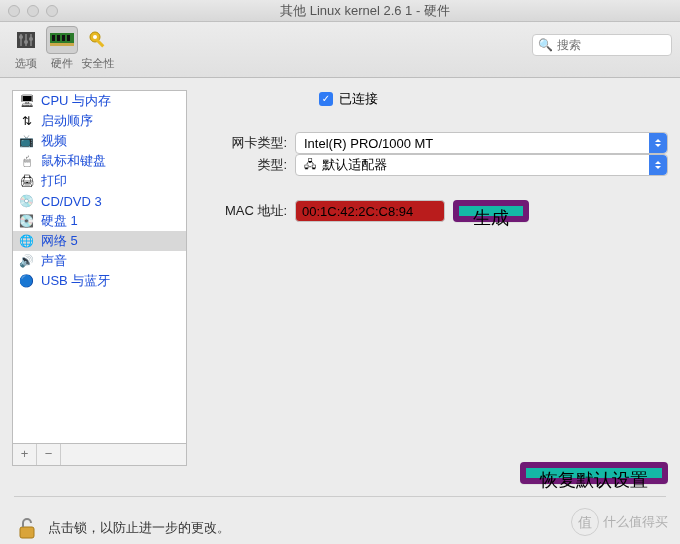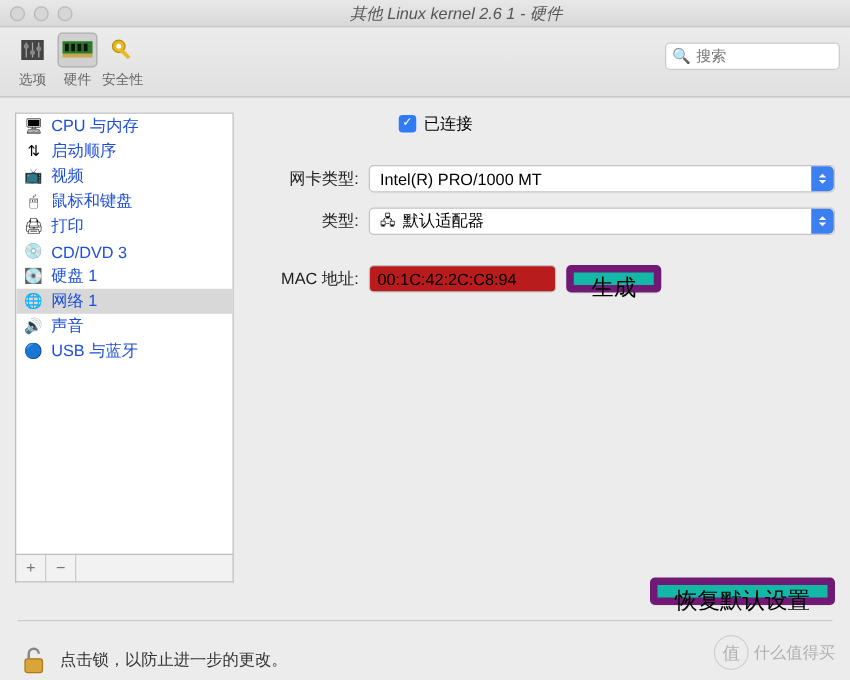--- a/index.html
+++ b/index.html
@@ -1,17 +1,17 @@
 <!DOCTYPE html>
 <html><head>
 <meta charset="utf-8">
 <style>
 * { box-sizing: border-box; margin: 0; padding: 0; font-family: -apple-system, "Helvetica Neue", Arial, sans-serif; font-size: 13px; }
 body { background: #ececec; width: 680px; height: 544px; overflow: hidden; position: relative; }
-.titlebar { height: 22px; display: flex; align-items: center; padding: 0 8px; background: linear-gradient(#e8e8e8, #d8d8d8); border-bottom: 1px solid #c0c0c0; font-style: italic; }
+.titlebar { height: 22px; display: flex; align-items: center; padding: 0 8px; background: linear-gradient(#e8e8e8, #d8d8d8); border-bottom: 1px solid #c0c0c0; }
 .traffic { display: flex; gap: 7px; }
 .dot { width: 12px; height: 12px; border-radius: 50%; background: #d6d6d6; border: 1px solid #b8b8b8; }
 .title { flex: 1; text-align: center; color: #555; font-size: 13px; }
 .toolbar { height: 56px; background: linear-gradient(#ececec, #e0e0e0); border-bottom: 1px solid #bdbdbd; display: flex; align-items: flex-start; padding: 4px 8px 0; }
 .tb-group { display: flex; }
 .tb-item { width: 36px; text-align: center; cursor: pointer; }
 .tb-item .ic { width: 32px; height: 28px; margin: 0 auto; display: flex; align-items: center; justify-content: center; border: 1px solid transparent; border-radius: 4px; }
 .tb-item.sel .ic { background: #d0d0d0; border-color: #aaa; }
 .tb-item .lbl { font-size: 11px; color: #666; margin-top: 2px; }
 .search { margin-left: auto; margin-top: 8px; }
@@ -21,21 +21,21 @@
 .content { display: flex; height: 400px; padding: 12px; gap: 12px; }
 .sidebar-box { width: 175px; display: flex; flex-direction: column; }
 .sidebar { flex: 1; background: #fff; border: 1px solid #bdbdbd; overflow-y: auto; }
 .sb-item { height: 20px; display: flex; align-items: center; padding: 0 6px; gap: 6px; cursor: pointer; }
 .sb-item.sel { background: #d8d8d8; }
 .sb-item .sicon { width: 16px; text-align: center; font-size: 12px; }
 .sb-item .slbl { font-size: 13px; color: #1d4ed8; }
 .sb-footer { height: 22px; background: #f2f2f2; border: 1px solid #bdbdbd; border-top: none; display: flex; }
 .sb-btn { width: 24px; border-right: 1px solid #ccc; text-align: center; line-height: 20px; color: #777; cursor: pointer; }
 .main { flex: 1; position: relative; }
-.row { display: flex; align-items: center; margin-bottom: 12px; }
+.row { display: flex; align-items: center; }
 .rlabel { width: 88px; text-align: right; margin-right: 8px; color: #222; }
 .chk { position: relative; margin-left: 120px; display: flex; align-items: center; gap: 6px; }
 .chkbox { width: 14px; height: 14px; background: #2f7bf5; border-radius: 3px; color: #fff; font-size: 10px; text-align: center; line-height: 14px; }
 .select { flex: 1; height: 22px; background: #fff; border: 1px solid #c4c4c4; border-radius: 4px; display: flex; align-items: center; padding: 0 4px 0 8px; position: relative; }
 .select .arrow { position: absolute; right: 0; top: 0; width: 18px; height: 100%; background: #3b7ff0; border-radius: 0 4px 4px 0; display: flex; flex-direction: column; justify-content: center; align-items: center; }
 .select .arrow::before { content: ""; border: 3px solid transparent; border-bottom-color: #fff; margin-bottom: 1px; }
 .select .arrow::after { content: ""; border: 3px solid transparent; border-top-color: #fff; margin-top: 1px; }
 .txtinput { height: 22px; border: 1px solid #c4c4c4; border-radius: 4px; padding: 0 6px; background: #b91c1c; width: 150px; }
 .btn { height: 22px; padding: 0 14px; background: #14b8a6; border: 6px solid #701a75; border-radius: 4px; cursor: pointer; font-size: 18px; box-shadow: 0 1px 0 rgba(0,0,0,0.05); }
 .restore { position: absolute; right: 12px; bottom: 60px; }
@@ -130,21 +130,21 @@
       <div class="sb-item">
           <span class="sicon">💿</span>
           <span class="slbl">CD/DVD 3</span>
         </div>
       <div class="sb-item">
           <span class="sicon">💽</span>
           <span class="slbl">硬盘 1</span>
         </div>
       <div class="sb-item sel">
           <span class="sicon">🌐</span>
-          <span class="slbl">网络 1</span>
+          <span class="slbl">网络 5</span>
         </div>
       <div class="sb-item">
           <span class="sicon">🔊</span>
           <span class="slbl">声音</span>
         </div>
       <div class="sb-item">
           <span class="sicon">🔵</span>
           <span class="slbl">USB 与蓝牙</span>
         </div>
     </div>

